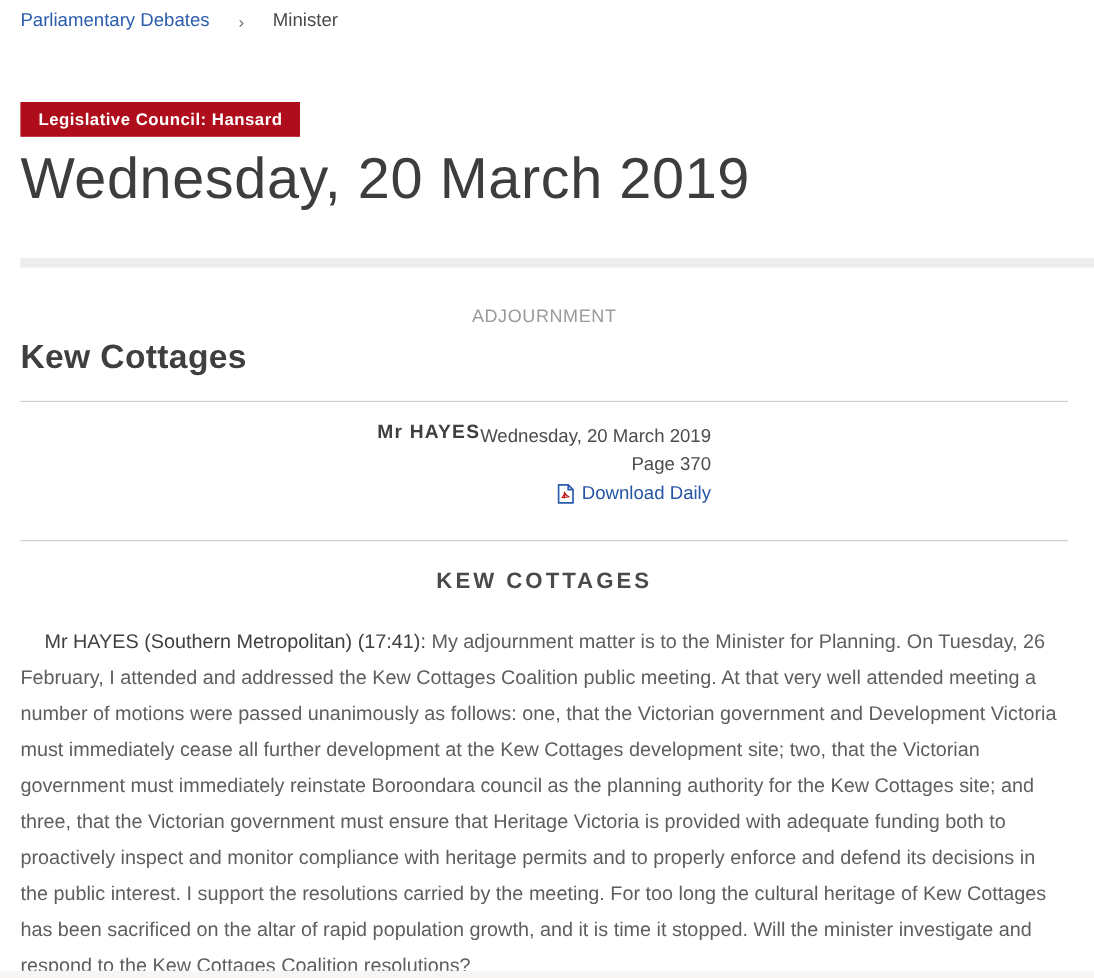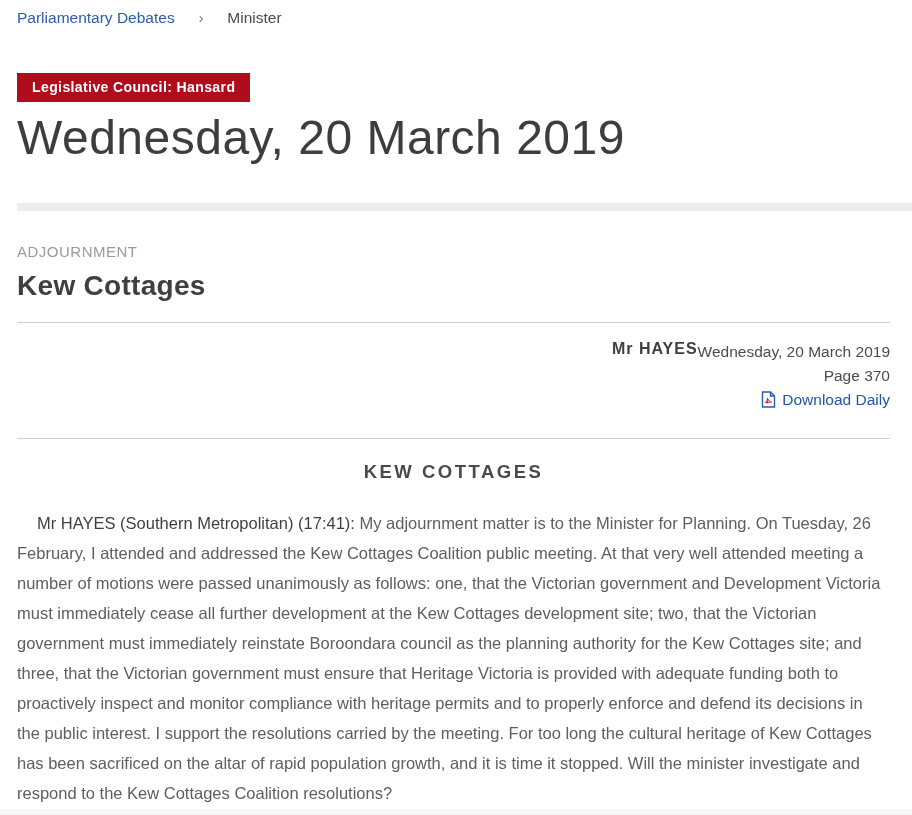--- a/index.html
+++ b/index.html
@@ -8,38 +8,38 @@
 
   .page { padding: 0 22px 0 17px; }
 
   
   .breadcrumb { padding-top: 9px; font-size: 15.5px; display: flex; align-items: center; gap: 24px; text-align: right; }
   .breadcrumb a { color: #2b5cad; text-decoration: none; cursor: pointer; }
   .crumb-sep { color: #6f6f6f; font-size: 14px; }
   .crumb-current { color: #4a4a4a; }
 
   
-  .badge { display: inline-block; margin-top: 46px; background: #b00d1c; color: #ffffff;
+  .badge { display: inline-block; margin-top: 58px; background: #b00d1c; color: #ffffff;
            font-size: 14px; font-weight: bold; letter-spacing: 0.4px; padding: 6px 15px 7px 15px; }
 
   
   h1.page-title { margin-top: 10px; font-size: 48px; font-weight: 300; color: #3d3d3d;
                   letter-spacing: 0.5px; line-height: 1.1; }
 
   
   .gray-bar { margin-top: 38px; margin-left: 17px; margin-right: 0; height: 8px; background: #ededed; }
 
   
-  .kicker { margin-top: 32px; font-size: 15px; color: #9a9a9a; letter-spacing: 0.5px; }
+  .kicker { margin-top: 32px; font-size: 15px; color: #9a9a9a; letter-spacing: 0.5px; text-align: center; }
   h2.section-title { margin-top: 10px; font-size: 28px; font-weight: bold; color: #3f3f3f; letter-spacing: 0.3px; }
 
   .divider { border: none; border-top: 1px solid #cfcfcf; margin-top: 20px; }
 
   
-  .meta-row { display: flex; justify-content: flex-end; align-items: flex-start; padding-top: 17px; }
+  .meta-row { display: flex; justify-content: center; align-items: flex-start; padding-top: 17px; }
   .speaker-name { font-size: 16px; font-weight: bold; color: #3f3f3f; letter-spacing: 1px; }
   .meta-right { text-align: right; font-size: 15.5px; color: #4c4c4c; line-height: 24px; }
   .meta-right .download-line { display: flex; align-items: center; justify-content: flex-end; gap: 6px; }
   .meta-right a { color: #2456a4; text-decoration: none; cursor: pointer; }
   .pdf-icon { width: 15px; height: 17px; display: inline-block; }
 
   .divider2 { border: none; border-top: 1px solid #cfcfcf; margin-top: 26px; }
 
   
   .speech-heading { margin-top: 22px; text-align: center; font-size: 18.5px; font-weight: bold;

